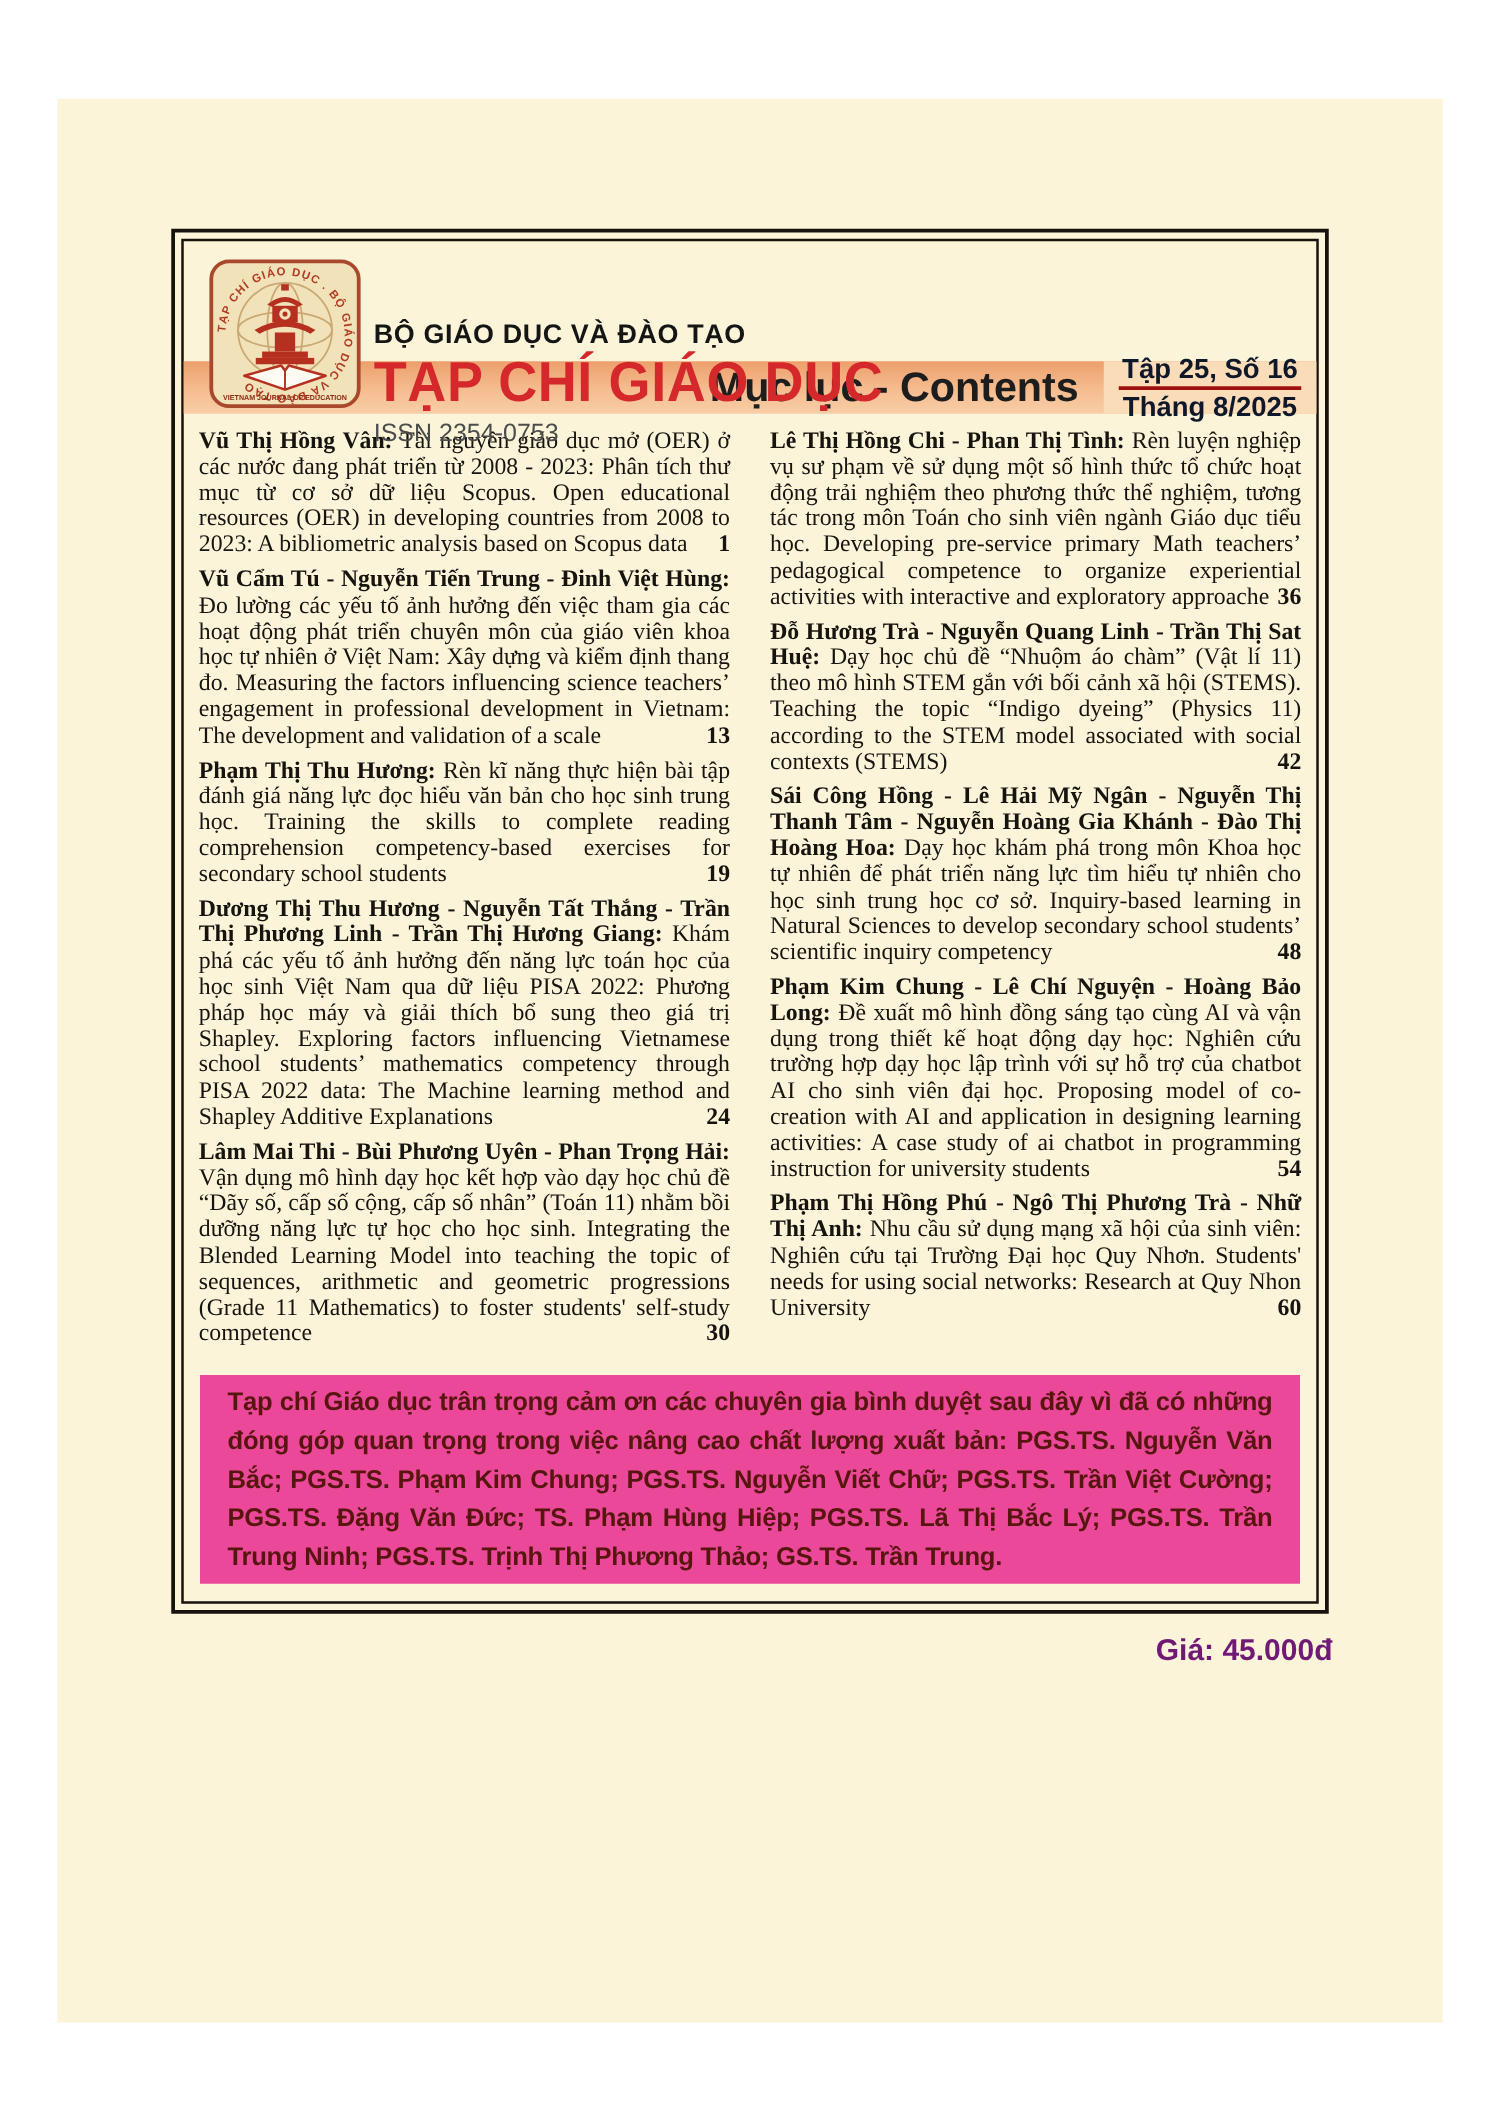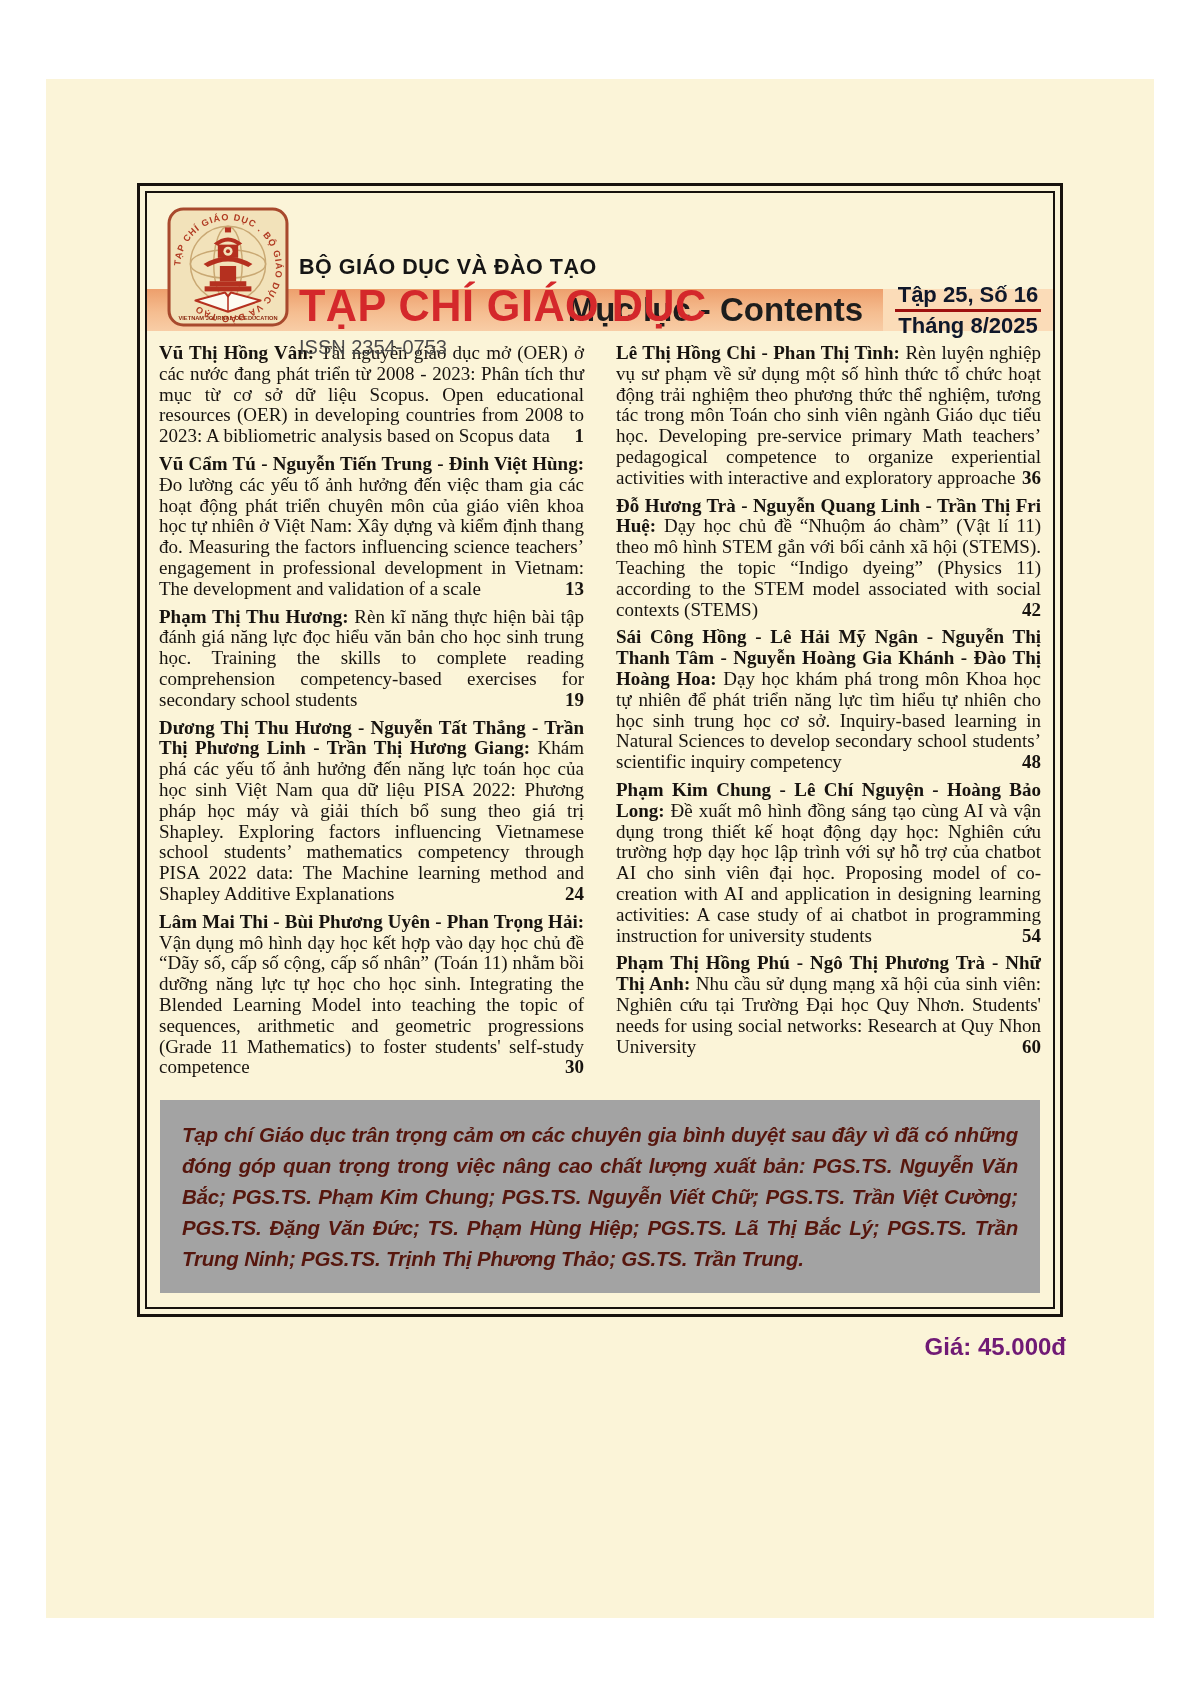--- a/index.html
+++ b/index.html
@@ -56,21 +56,21 @@
   
   .columns{display:flex;gap:32px;padding:0 12px 0 12px;}
   .col{flex:1;min-width:0;}
   .entry{
     position:relative;text-align:justify;margin:0 0 7px 0;
     font-size:19px;line-height:20.8px;color:#17130f;
   }
   .entry .authors{font-weight:bold;}
   .entry .page-num{position:absolute;right:0;bottom:0;font-weight:bold;background:#fbf4d8;padding-left:6px;}
   
-  .ack{margin:15px 13px 0 13px;background:#a3a3a3;padding:19px 22px;font-style:italic;}
+  .ack{margin:15px 13px 0 13px;background:#ec4899;padding:6px 22px;}
   .ack p{
     margin:0;font-family:"Liberation Sans",sans-serif;font-weight:bold;
     font-size:20.5px;line-height:31px;color:#56160d;text-align:justify;
     letter-spacing:-0.2px;
   }
   
   .price{
     text-align:right;padding-right:88px;margin-top:16px;
     font-family:"Liberation Sans",sans-serif;font-weight:bold;
     font-size:24px;color:#701a75;
@@ -132,21 +132,21 @@
       <main class="columns">
         <section class="col" id="col-left">
             <p class="entry"><span class="authors">Vũ Thị Hồng Vân: </span><span>Tài nguyên giáo dục mở (OER) ở các nước đang phát triển từ 2008 - 2023: Phân tích thư mục từ cơ sở dữ liệu Scopus. Open educational resources (OER) in developing countries from 2008 to 2023: A bibliometric analysis based on Scopus data</span><span class="page-num">1</span></p>
             <p class="entry"><span class="authors">Vũ Cẩm Tú - Nguyễn Tiến Trung - Đinh Việt Hùng: </span><span>Đo lường các yếu tố ảnh hưởng đến việc tham gia các hoạt động phát triển chuyên môn của giáo viên khoa học tự nhiên ở Việt Nam: Xây dựng và kiểm định thang đo. Measuring the factors influencing science teachers’ engagement in professional development in Vietnam: The development and validation of a scale</span><span class="page-num">13</span></p>
             <p class="entry"><span class="authors">Phạm Thị Thu Hương: </span><span>Rèn kĩ năng thực hiện bài tập đánh giá năng lực đọc hiểu văn bản cho học sinh trung học. Training the skills to complete reading comprehension competency-based exercises for secondary school students</span><span class="page-num">19</span></p>
             <p class="entry"><span class="authors">Dương Thị Thu Hương - Nguyễn Tất Thắng - Trần Thị Phương Linh - Trần Thị Hương Giang: </span><span>Khám phá các yếu tố ảnh hưởng đến năng lực toán học của học sinh Việt Nam qua dữ liệu PISA 2022: Phương pháp học máy và giải thích bổ sung theo giá trị Shapley. Exploring factors influencing Vietnamese school students’ mathematics competency through PISA 2022 data: The Machine learning method and Shapley Additive Explanations</span><span class="page-num">24</span></p>
             <p class="entry"><span class="authors">Lâm Mai Thi - Bùi Phương Uyên - Phan Trọng Hải: </span><span>Vận dụng mô hình dạy học kết hợp vào dạy học chủ đề “Dãy số, cấp số cộng, cấp số nhân” (Toán 11) nhằm bồi dưỡng năng lực tự học cho học sinh. Integrating the Blended Learning Model into teaching the topic of sequences, arithmetic and geometric progressions (Grade 11 Mathematics) to foster students' self-study competence</span><span class="page-num">30</span></p>
           </section>
         <section class="col" id="col-right">
             <p class="entry"><span class="authors">Lê Thị Hồng Chi - Phan Thị Tình: </span><span>Rèn luyện nghiệp vụ sư phạm về sử dụng một số hình thức tổ chức hoạt động trải nghiệm theo phương thức thể nghiệm, tương tác trong môn Toán cho sinh viên ngành Giáo dục tiểu học. Developing pre-service primary Math teachers’ pedagogical competence to organize experiential activities with interactive and exploratory approaches</span><span class="page-num">36</span></p>
-            <p class="entry"><span class="authors">Đỗ Hương Trà - Nguyễn Quang Linh - Trần Thị Fri Huệ: </span><span>Dạy học chủ đề “Nhuộm áo chàm” (Vật lí 11) theo mô hình STEM gắn với bối cảnh xã hội (STEMS). Teaching the topic “Indigo dyeing” (Physics 11) according to the STEM model associated with social contexts (STEMS)</span><span class="page-num">42</span></p>
+            <p class="entry"><span class="authors">Đỗ Hương Trà - Nguyễn Quang Linh - Trần Thị Sat Huệ: </span><span>Dạy học chủ đề “Nhuộm áo chàm” (Vật lí 11) theo mô hình STEM gắn với bối cảnh xã hội (STEMS). Teaching the topic “Indigo dyeing” (Physics 11) according to the STEM model associated with social contexts (STEMS)</span><span class="page-num">42</span></p>
             <p class="entry"><span class="authors">Sái Công Hồng - Lê Hải Mỹ Ngân - Nguyễn Thị Thanh Tâm - Nguyễn Hoàng Gia Khánh - Đào Thị Hoàng Hoa: </span><span>Dạy học khám phá trong môn Khoa học tự nhiên để phát triển năng lực tìm hiểu tự nhiên cho học sinh trung học cơ sở. Inquiry-based learning in Natural Sciences to develop secondary school students’ scientific inquiry competency</span><span class="page-num">48</span></p>
             <p class="entry"><span class="authors">Phạm Kim Chung - Lê Chí Nguyện - Hoàng Bảo Long: </span><span>Đề xuất mô hình đồng sáng tạo cùng AI và vận dụng trong thiết kế hoạt động dạy học: Nghiên cứu trường hợp dạy học lập trình với sự hỗ trợ của chatbot AI cho sinh viên đại học. Proposing model of co-creation with AI and application in designing learning activities: A case study of ai chatbot in programming instruction for university students</span><span class="page-num">54</span></p>
             <p class="entry"><span class="authors">Phạm Thị Hồng Phú - Ngô Thị Phương Trà - Nhữ Thị Anh: </span><span>Nhu cầu sử dụng mạng xã hội của sinh viên: Nghiên cứu tại Trường Đại học Quy Nhơn. Students' needs for using social networks: Research at Quy Nhon University</span><span class="page-num">60</span></p>
           </section>
       </main>
 
       <div class="ack">
         <p>Tạp chí Giáo dục trân trọng cảm ơn các chuyên gia bình duyệt sau đây vì đã có những đóng góp quan trọng trong việc nâng cao chất lượng xuất bản:  PGS.TS. Nguyễn Văn Bắc; PGS.TS. Phạm Kim Chung; PGS.TS. Nguyễn Viết Chữ; PGS.TS. Trần Việt Cường; PGS.TS. Đặng Văn Đức; TS. Phạm Hùng Hiệp; PGS.TS. Lã Thị Bắc Lý; PGS.TS. Trần Trung Ninh; PGS.TS. Trịnh Thị Phương Thảo; GS.TS. Trần Trung.</p>
       </div>
 

